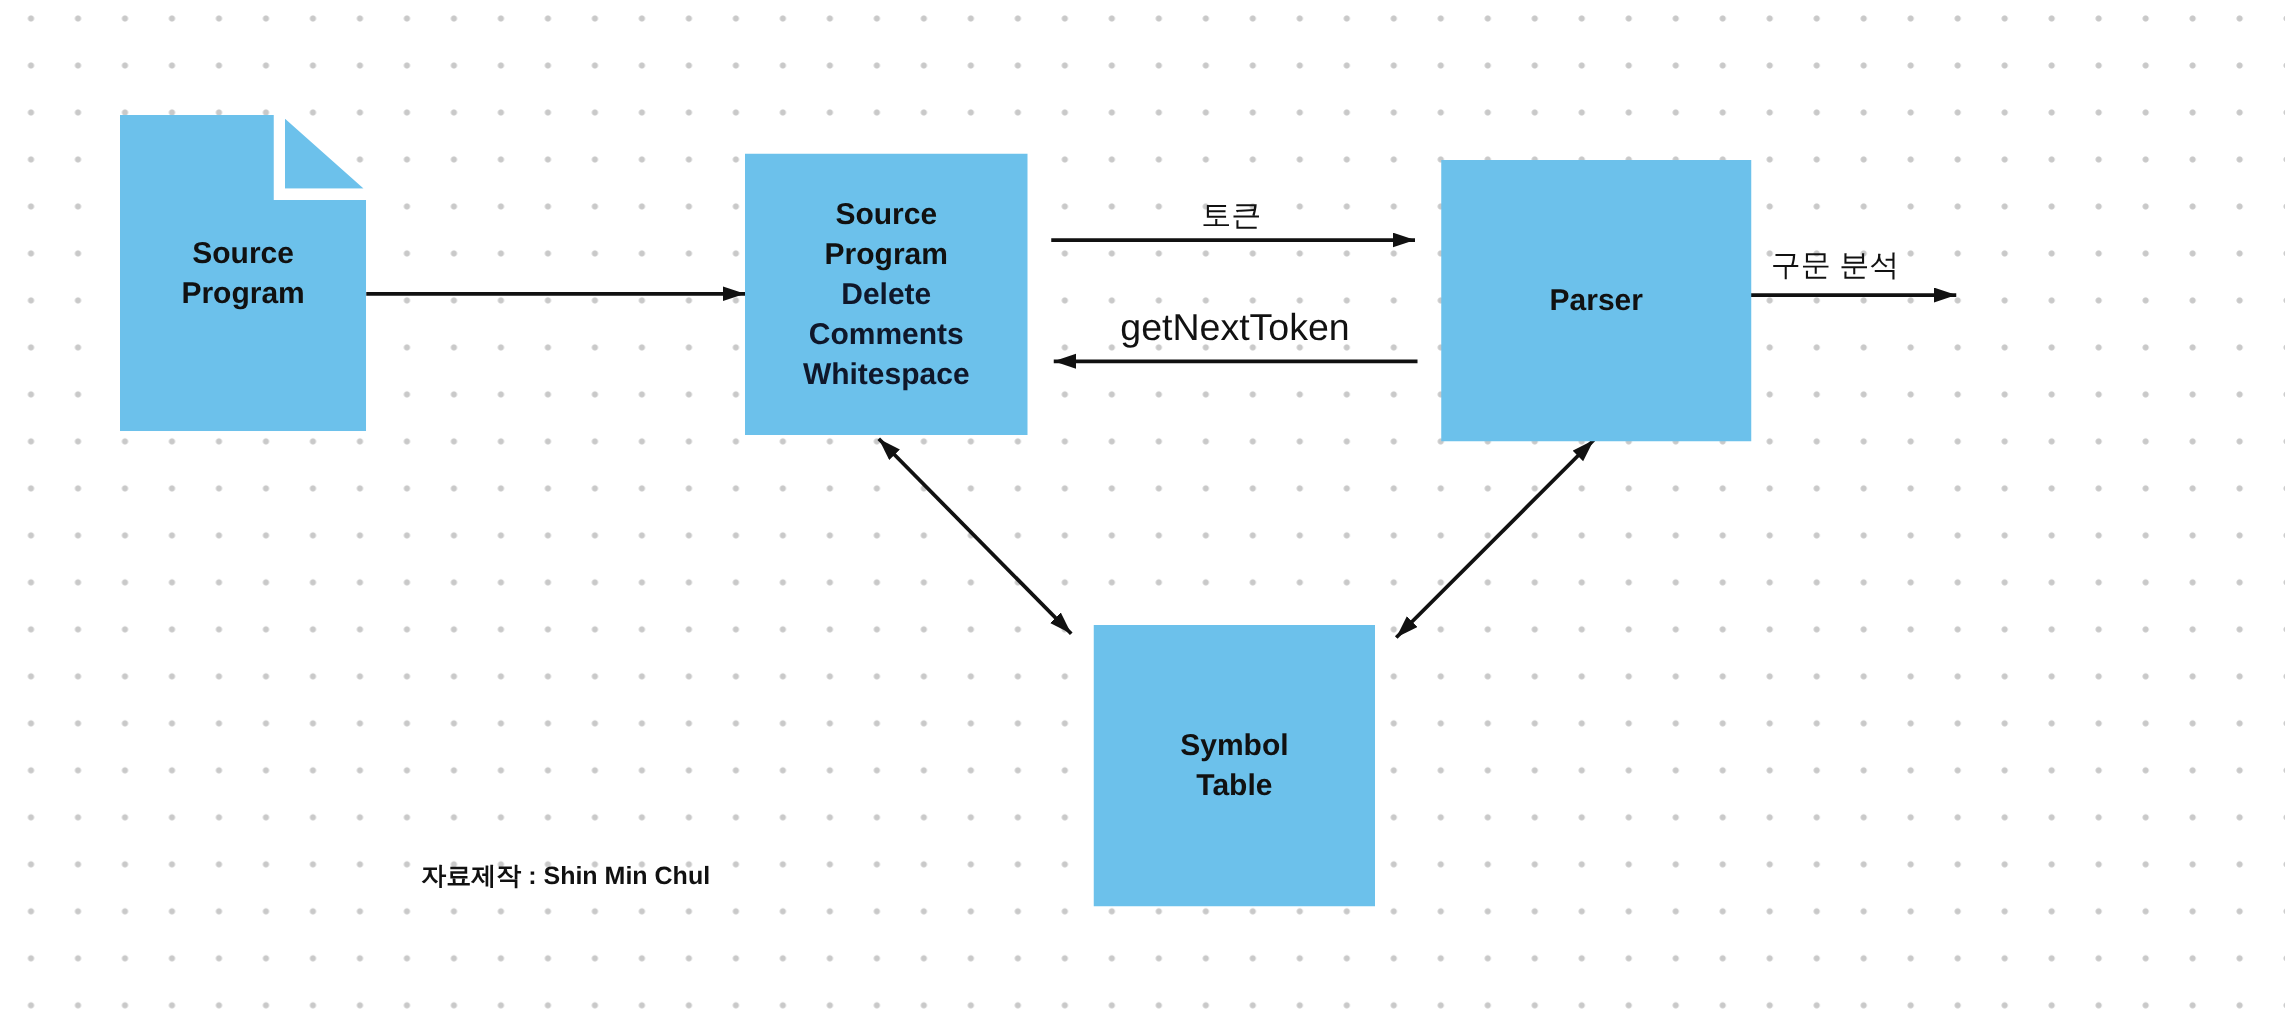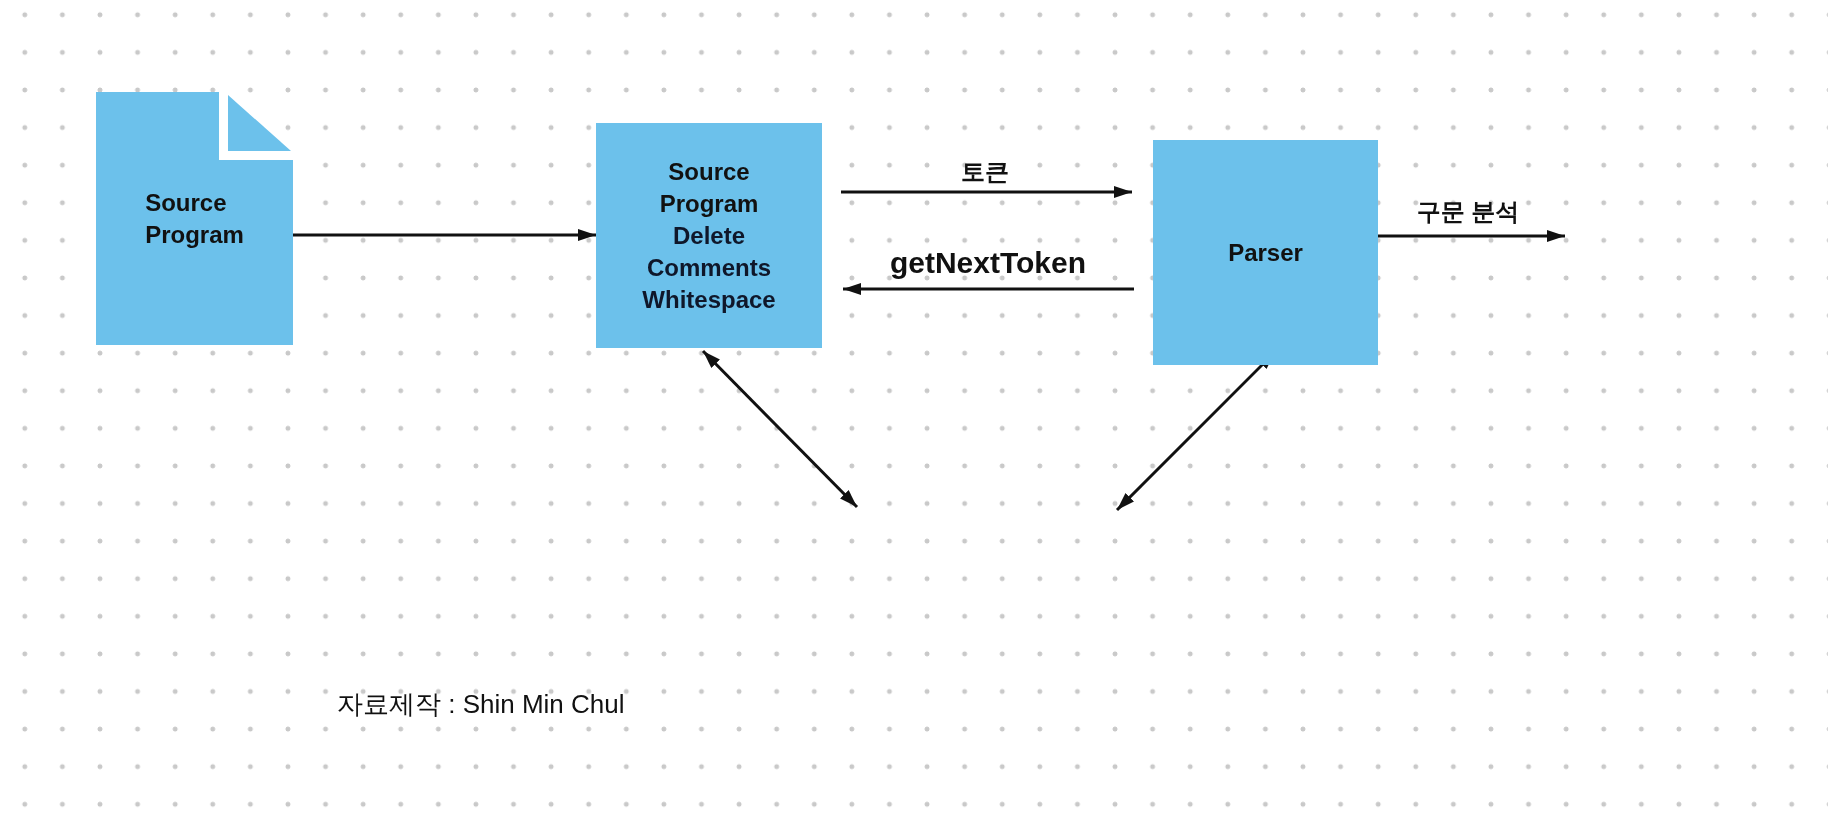--- a/index.html
+++ b/index.html
@@ -25,20 +25,21 @@
   }
   .edges-svg line { stroke: #111111; stroke-width: 3; }
   .edges-svg .ah { fill: #111111; }
 
   .node {
     position: absolute;
     display: flex;
     flex-direction: column;
     align-items: center;
     justify-content: center;
+    text-align: center;
     font-weight: bold;
     font-size: 24px;
     line-height: 32px;
     color: #111111;
   }
   .box { background: #6cc1eb; }
 
   
   .doc { left: 96px; top: 92px; width: 197px; height: 253px; }
   .doc-body {
@@ -48,43 +49,44 @@
   }
   .doc-fold {
     position: absolute;
     left: 132px; top: 3px; width: 63px; height: 56px;
     background: #6cc1eb;
     clip-path: polygon(0 0, 100% 100%, 0 100%);
   }
   .doc-label { position: relative; }
 
   .lexer  { left: 596px; top: 123px; width: 226px; height: 225px; }
-  .parser { left: 1153px; top: 140px; width: 225px; height: 225px; }
+  .parser { left: 1153px; top: 128px; width: 248px; height: 225px; }
   .symbol { left: 875px; top: 500px; width: 225px; height: 225px; }
 
   .pink-line { color: #0f172a; }
 
   .edge-label {
     position: absolute;
     transform: translateX(-50%);
     font-size: 24px;
-    font-weight: bold;
+    font-weight: normal;
     color: #111111;
     white-space: nowrap;
   }
   .lbl-token        { left: 985px;  top: 156px; }
   .lbl-getnexttoken { left: 988px;  top: 246px; font-size: 30px; }
   .lbl-syntax       { left: 1468px; top: 196px; }
 
   .credit {
     position: absolute;
     left: 337px; top: 687px;
-    font-size: 26px;
+    font-size: 20px;
     color: #111111;
     white-space: nowrap;
+    font-weight: bold;
   }
 </style>
 </head>
 <body>
 
 <div class="canvas">
 
   <svg class="edges-svg" viewBox="0 0 1828 820" xmlns="http://www.w3.org/2000/svg">
     <defs>
       <marker id="ah" markerWidth="20" markerHeight="14" refX="18" refY="6" orient="auto-start-reverse" markerUnits="userSpaceOnUse">
@@ -113,20 +115,24 @@
     <div>Program</div>
     <div class="pink-line">Delete</div>
     <div class="pink-line">Comments</div>
     <div class="pink-line">Whitespace</div>
   </div>
 
   <div class="node box parser">
     <div>Parser</div>
   </div>
 
+  <div class="node box symbol">
+    <div>Symbol</div>
+    <div>Table</div>
+  </div>
 
   <div class="edge-label lbl-token">토큰</div>
   <div class="edge-label lbl-getnexttoken">getNextToken</div>
   <div class="edge-label lbl-syntax">구문 분석</div>
 
   <div class="credit">자료제작 : Shin Min Chul</div>
 
 </div>
 
 </body></html>

